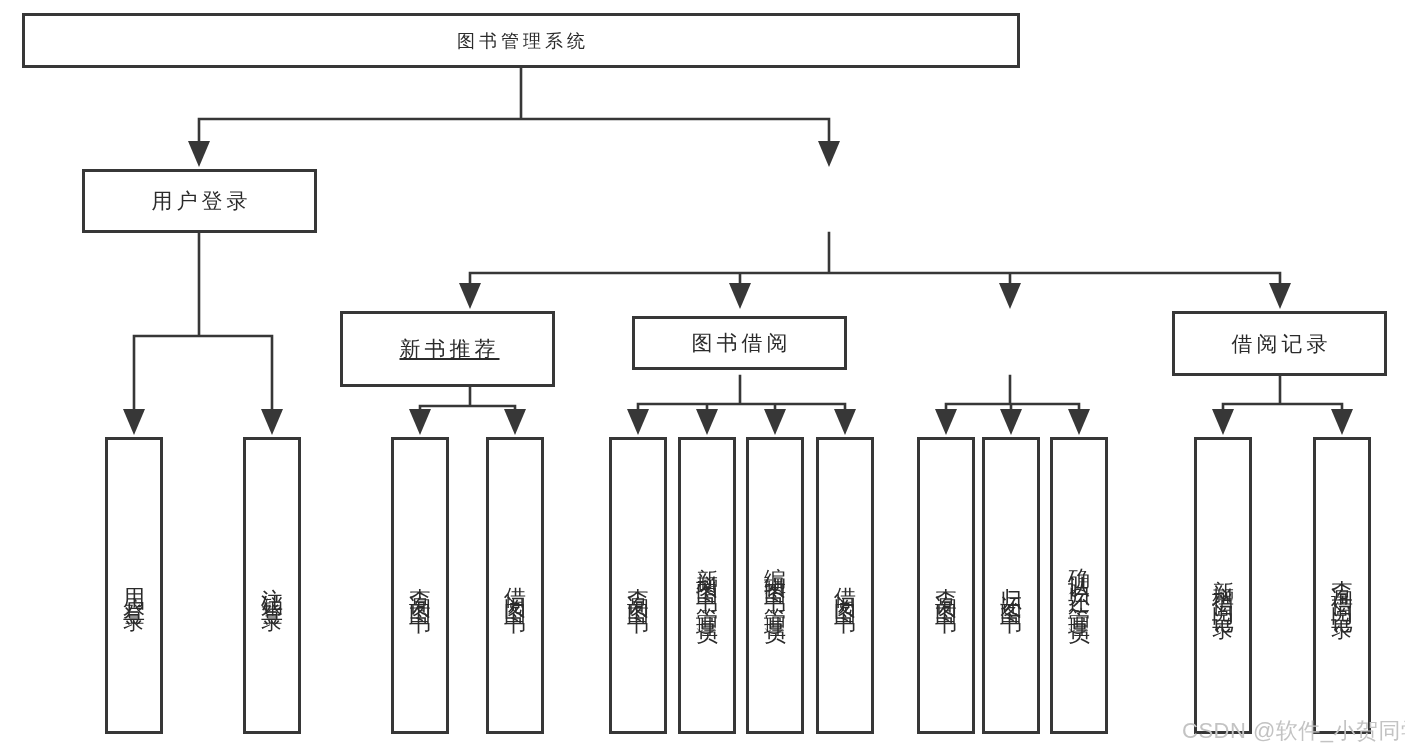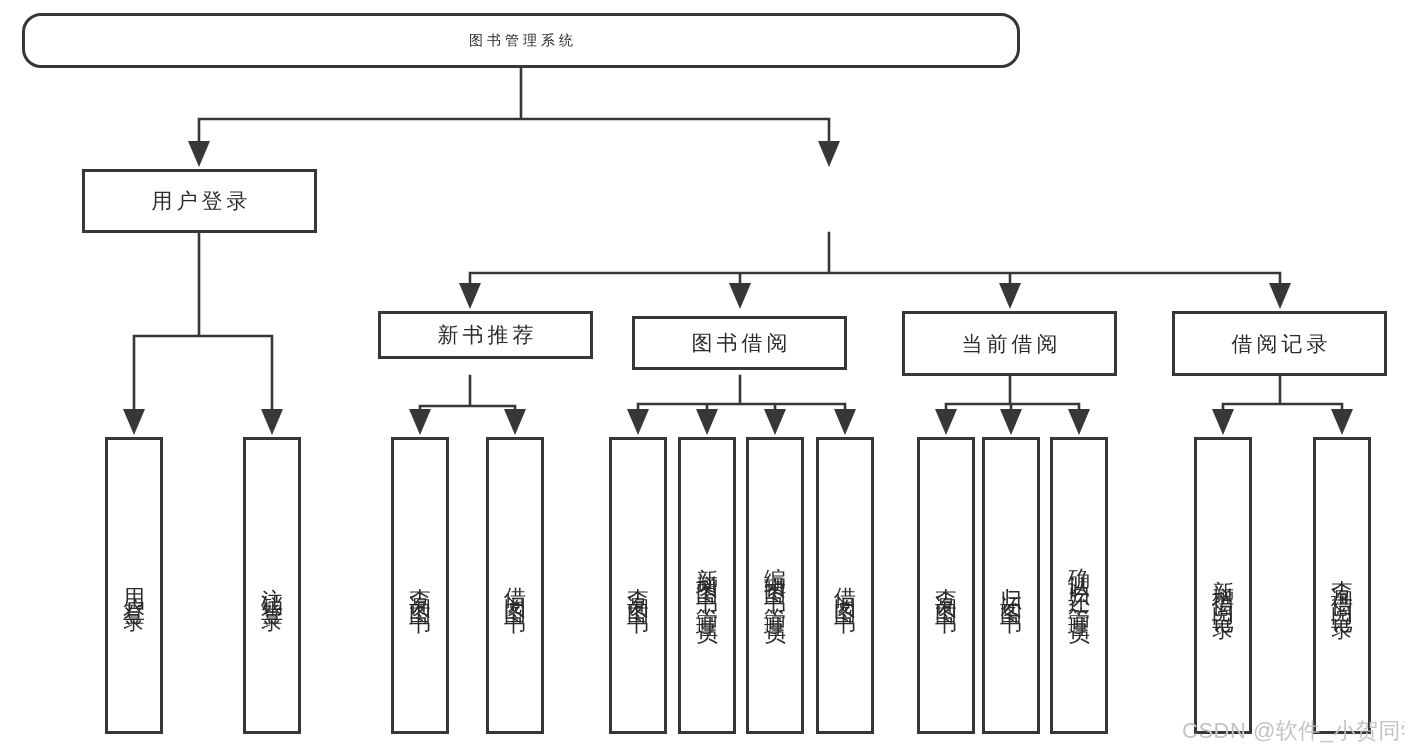--- a/index.html
+++ b/index.html
@@ -22,21 +22,21 @@
   .box{
     position:absolute;
     box-sizing:border-box;
     background:var(--fill);
     border:3px solid var(--line);
     display:flex;align-items:center;justify-content:center;
     color:var(--text);
     font-size:21px;letter-spacing:4px;text-indent:4px;
     white-space:nowrap;
   }
-  .box.root{font-size:14px;border-radius:19px;}
+  .box.root{font-size:18px;}
   .vbox{
     position:absolute;
     box-sizing:border-box;
     background:var(--fill);
     border:3px solid var(--line);
     top:437px;height:297px;width:58px;
     display:flex;align-items:center;justify-content:center;
     color:var(--text);
     writing-mode:vertical-rl;
     font-size:22px;letter-spacing:8px;
@@ -96,23 +96,22 @@
       <path d="M1280 376 V404 M1223 404 H1342 M1223 404 V412 M1342 404 V412"></path>
       <polygon points="1212,409 1234,409 1223,435"></polygon>
       <polygon points="1331,409 1353,409 1342,435"></polygon>
     </g>
   </svg>
 
   <div class="box root" style="left:22px;top:13px;width:998px;height:55px;">图书管理系统</div>
 
   <div class="box" style="left:82px;top:169px;width:235px;height:64px;">用户登录</div>
 
-  <div class="box" style="left:378px;top:311px;width:215px;height:48px;">新书推荐</div>
+  <div class="box" style="left:340px;top:311px;width:215px;height:76px;text-decoration:underline;">新书推荐</div>
   <div class="box" style="left:632px;top:316px;width:215px;height:54px;">图书借阅</div>
-  <div class="box" style="left:902px;top:311px;width:215px;height:65px;">当前借阅</div>
   <div class="box" style="left:1172px;top:311px;width:215px;height:65px;">借阅记录</div>
 
   <div class="vbox" style="left:105px;">用户登录</div>
   <div class="vbox" style="left:243px;">注销登录</div>
 
   <div class="vbox" style="left:391px;">查询图书</div>
   <div class="vbox" style="left:486px;">借阅图书</div>
 
   <div class="vbox" style="left:609px;">查询图书</div>
   <div class="vbox" style="left:678px;">新增图书（管理员）</div>

